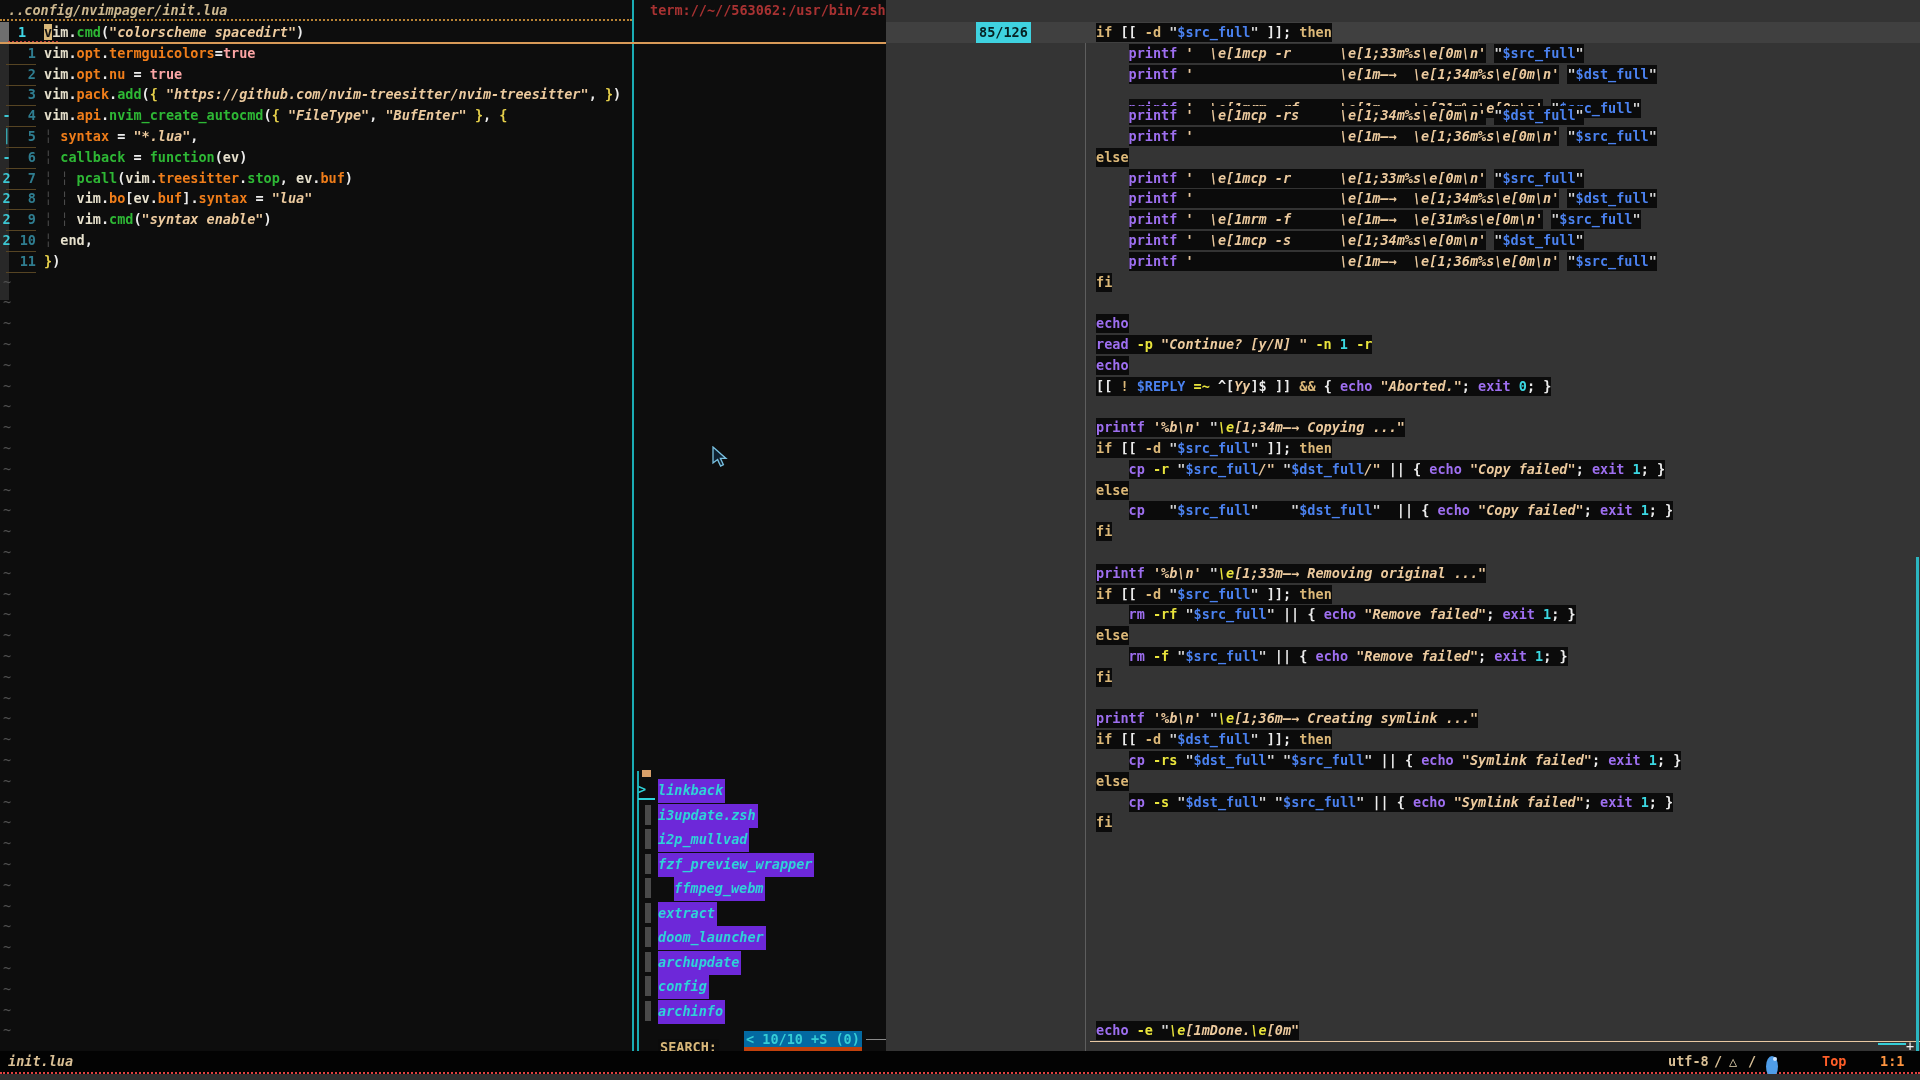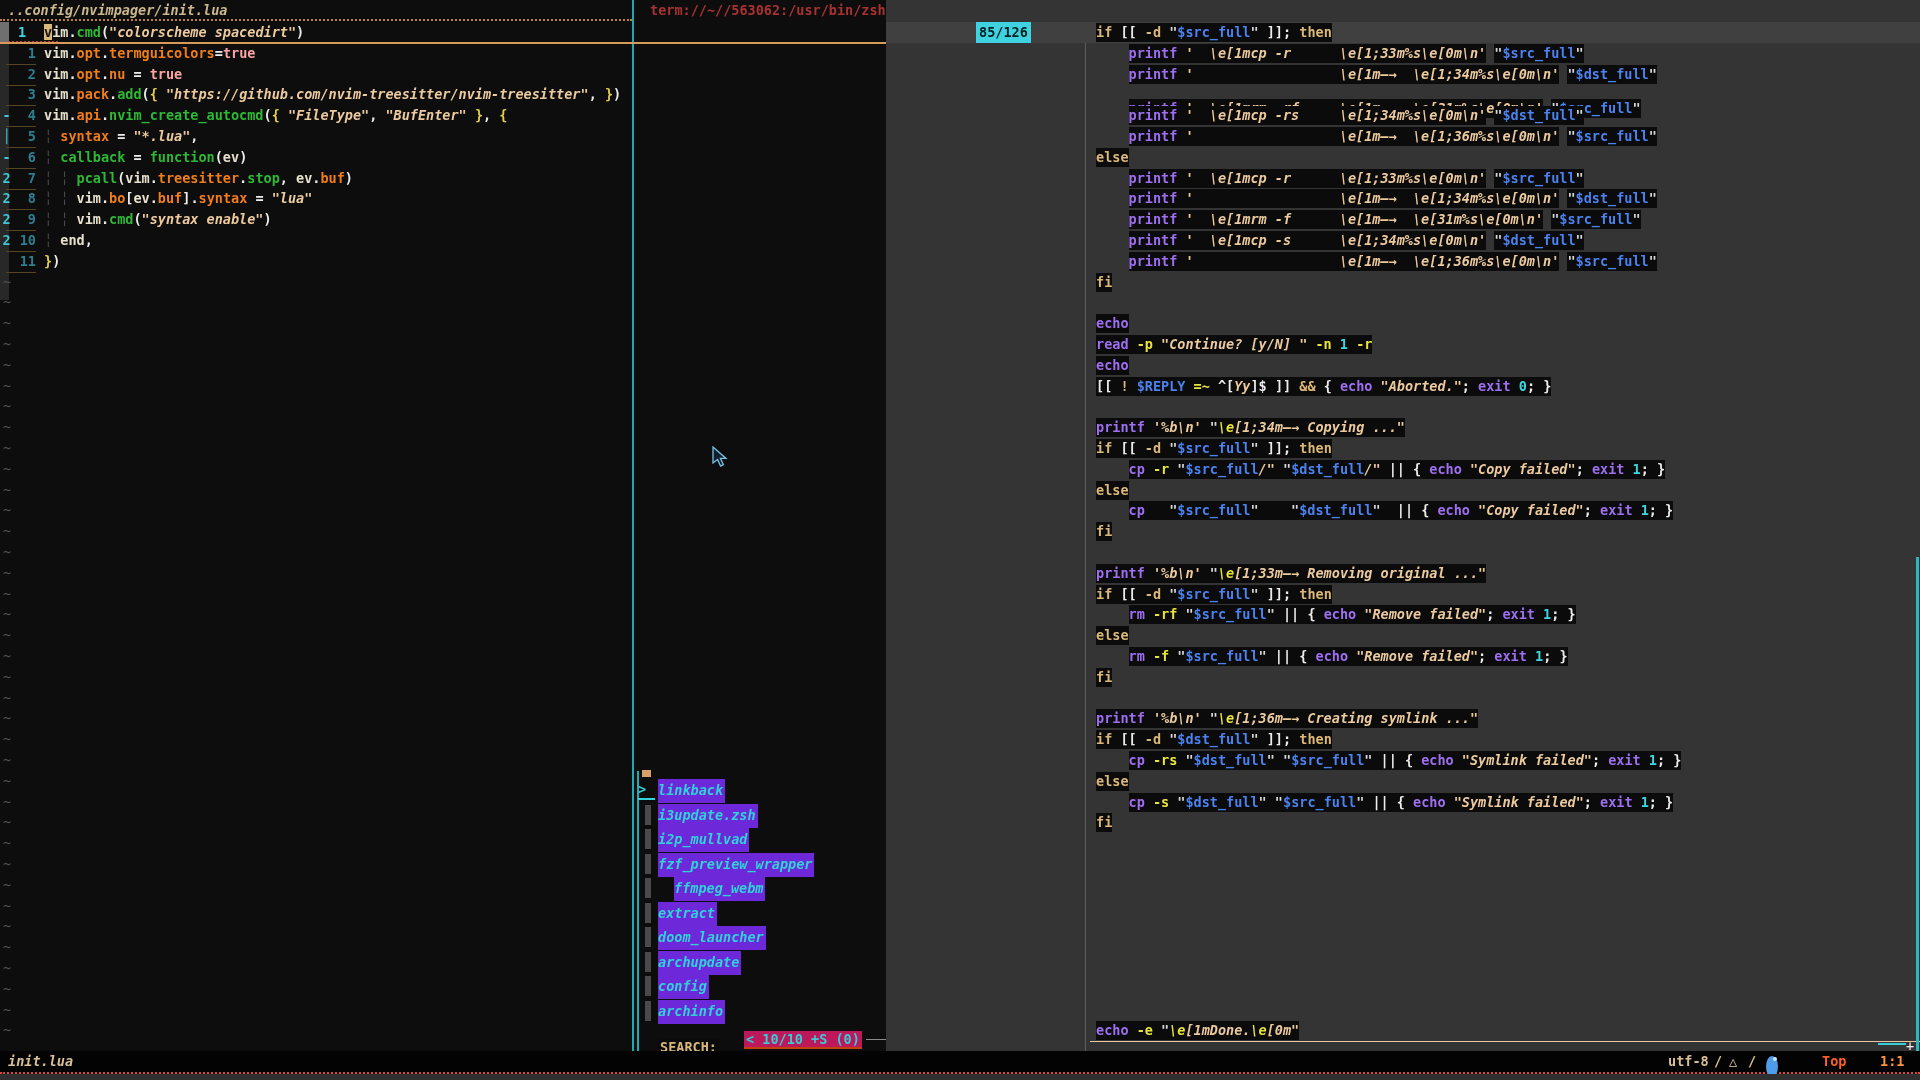--- a/index.html
+++ b/index.html
@@ -42,21 +42,21 @@
   #cursorline-hline{left:0;top:42px;width:1920px;height:2px;background:#d89a58;}
   
   #term-winbar{left:650px;top:0;height:21px;line-height:21px;color:#a83232;font-weight:700;}
   
   .fzf-item-label{background:#6d28d9;color:#2fd3d8;font-style:italic;font-weight:700;padding:1px 2px 2px 0;}
   .fzf-gutter{position:absolute;width:6px;height:20px;background:#4a4a4a;}
   #fzf-pointer{color:#2fd3d8;font-weight:700;}
   #fzf-pointer-underline{border-bottom:2px solid #2fd3d8;width:17px;}
   #fzf-scroll-thumb{left:642px;top:770px;width:9px;height:7px;background:#d9a06a;}
   #fzf-prompt{color:#d9b87a;border-bottom:1px solid #d9b87a;background:#0b0b0b;padding:0 2px;}
-  #fzf-info{color:#35cdd6;border-bottom:2px solid #c2410c;background:#be185d;padding:0 2px;}
+  #fzf-info{color:#35cdd6;border-bottom:5px solid #c2410c;background:#0369a1;padding:0 2px;}
   #fzf-hline{left:866px;top:1039px;width:207px;height:1px;background:#8a8a8a;}
   #fzf-cursor-block{left:1072px;top:1044px;width:8px;height:3px;background:#e8b583;}
   
   #script-zone{left:886px;top:0;width:1034px;height:1051px;background:#343434;}
   #script-vline{left:199px;top:22px;width:1px;height:1029px;background:#5e5e5e;}
   .sc-line{left:0;width:100%;}
   .sc-line .tx{margin-left:210px;display:inline-block;}
   .sc-line .sg{background:#0b0b0b;padding:1px 0 2px;}
   .sc-line .sg.c-sp{background:transparent;}
   .sc-line.cursorrow{background:#404040;}

